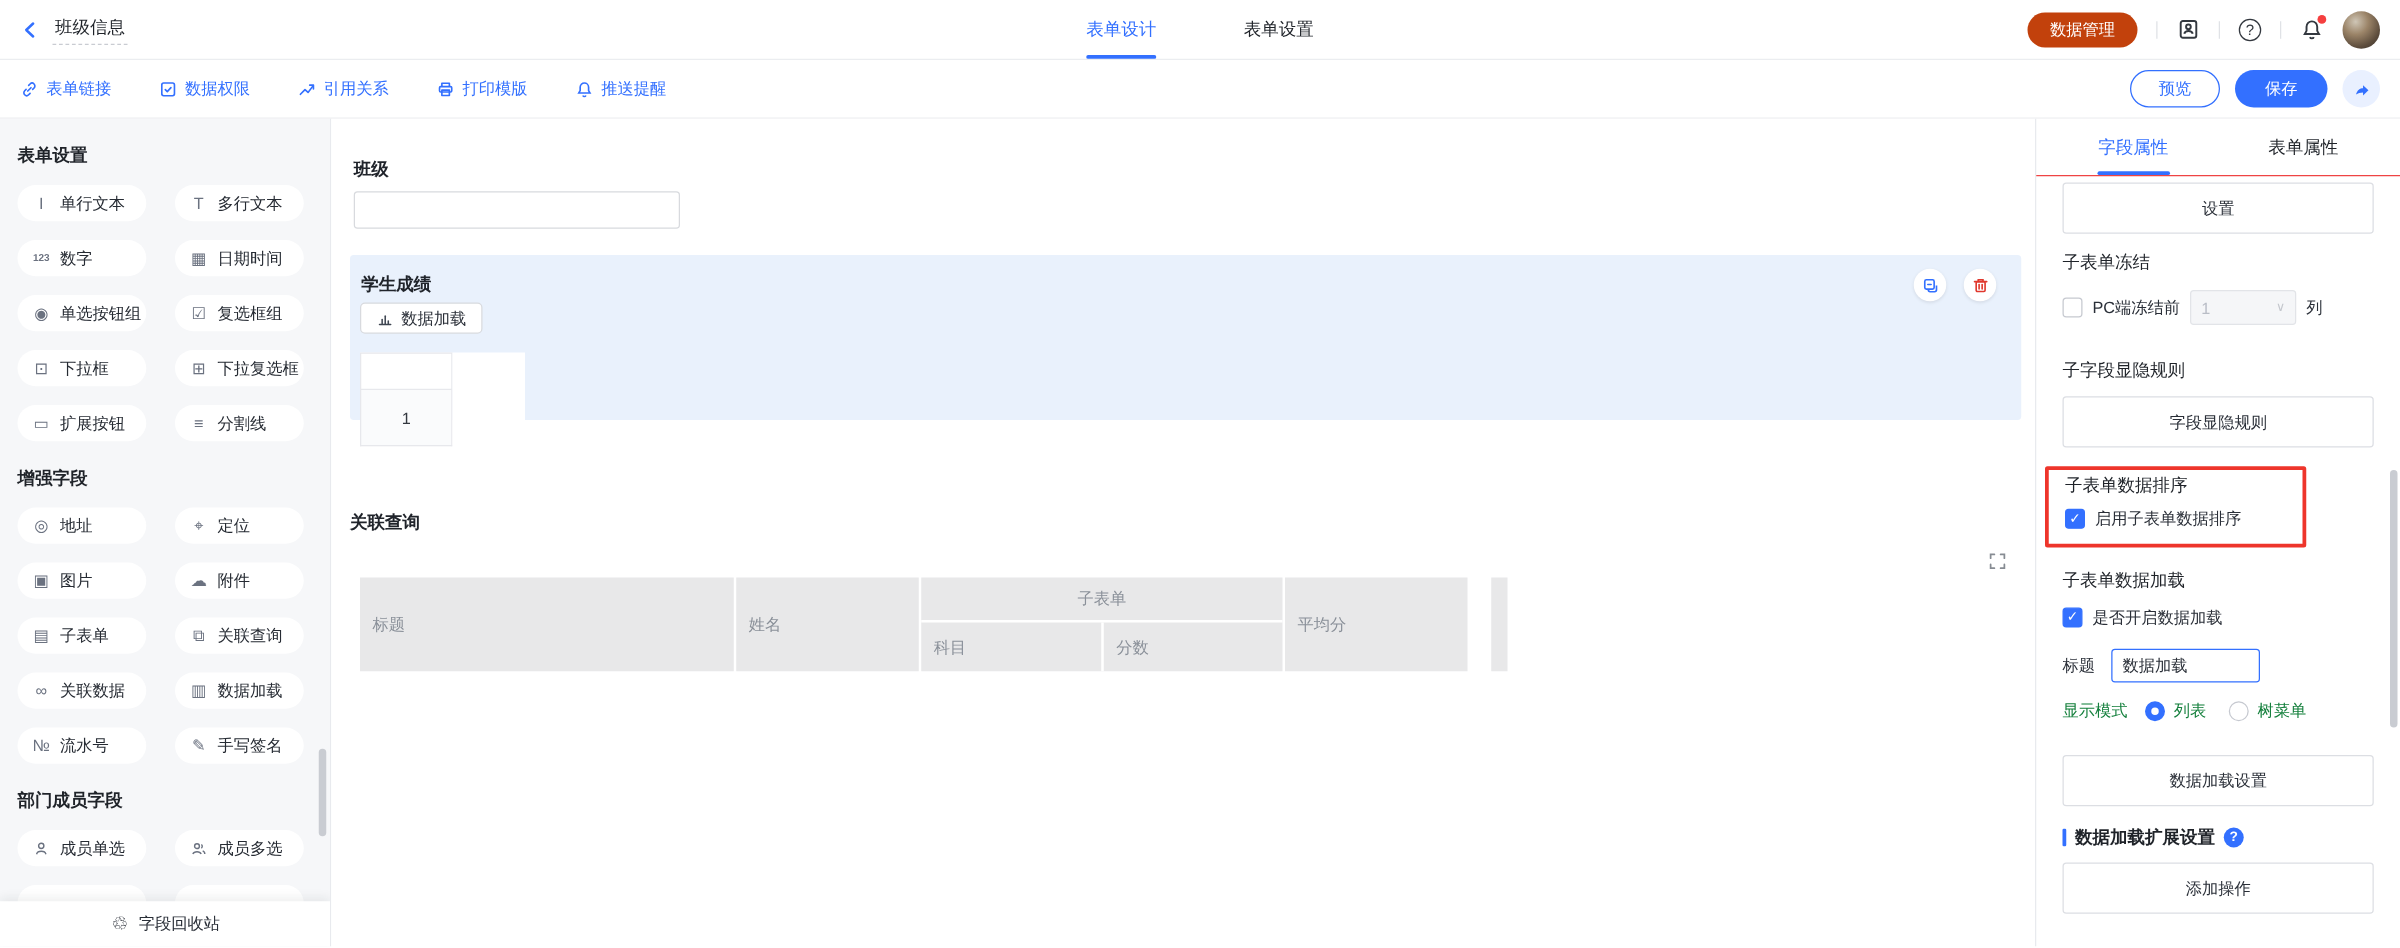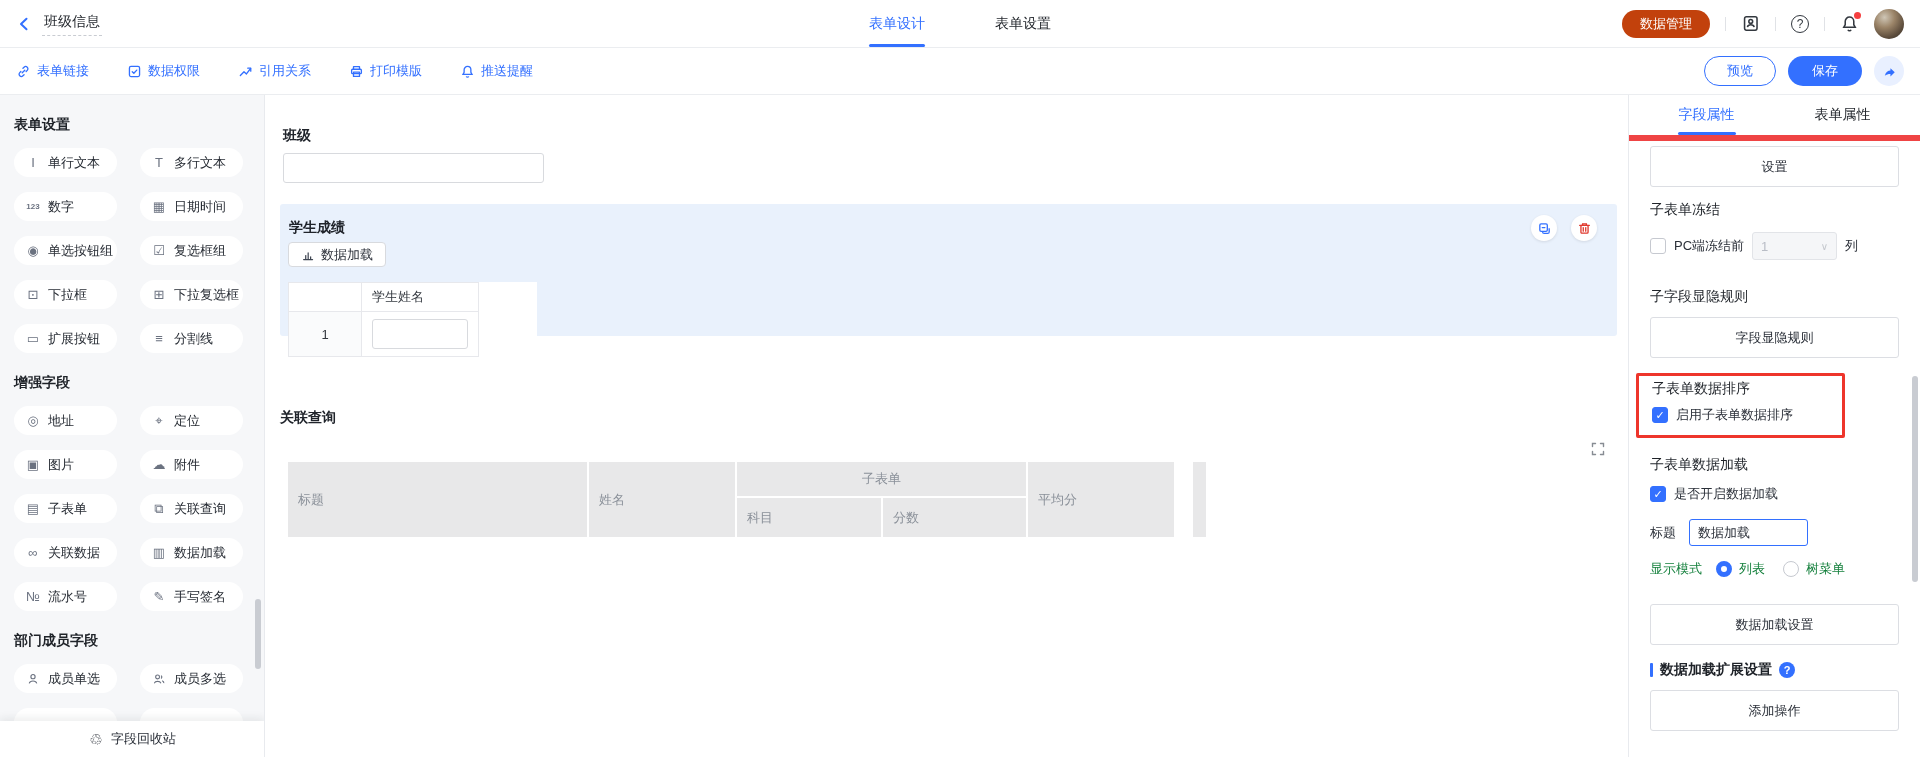--- a/index.html
+++ b/index.html
@@ -60,21 +60,21 @@
   .fs-icon{position:absolute;left:1325px;top:346px;cursor:pointer}
   .assoc-table{position:absolute;left:23px;top:367px;width:886px;height:75px;display:flex;gap:2px;font-size:13px;color:#8a9099}
   .at-cell{background:#e8e8e9;display:flex;align-items:center;padding-left:10px}
   .at-group{background:#e8e8e9;display:flex;flex-direction:column}
   .at-group-top{height:36px;display:flex;align-items:center;justify-content:center;border-bottom:2px solid #fff}
   .at-group-bot{flex:1;display:flex}
   .at-sub{display:flex;align-items:center;padding-left:10px}
   .assoc-sliver{position:absolute;left:928px;top:367px;width:13px;height:75px;background:#e8e8e9}
   
   .rpanel{width:292px;border-left:1px solid #e8eaee;position:relative;background:#fff}
-  .rtabs{height:46px;display:flex;align-items:stretch;justify-content:center;gap:80px;border-bottom:6px solid #ef4444}
+  .rtabs{height:46px;display:flex;align-items:stretch;justify-content:center;gap:80px;border-bottom:1px solid #ef4444}
   .rtab{font-size:14px;color:#1f2329;display:flex;align-items:center;position:relative;cursor:pointer}
   .rtab.active{color:#3370ff}
   .rtab.active::after{content:"";position:absolute;bottom:0;left:50%;transform:translateX(-50%);width:58px;height:3px;border-radius:2px;background:#3370ff}
   .rcontent{padding:0 21px}
   .btn-block{display:block;width:100%;height:41px;background:#fff;border:1px solid #dcdee3;border-radius:3px;font-size:13px;color:#2a2f38;cursor:pointer}
   .rhead{font-size:14px;font-weight:normal;color:#1f2329}
   .chkrow{display:flex;align-items:center;gap:8px;font-size:13px;color:#2a2f38}
   .chk{width:16px;height:16px;min-width:16px;border:1px solid #c6c9d0;border-radius:3px;background:#fff;cursor:pointer}
   .chk.checked{background:#3370ff;border-color:#3370ff;display:flex;align-items:center;justify-content:center}
   .chk.checked::after{content:"✓";color:#fff;font-size:11px;line-height:1}
@@ -349,26 +349,20 @@
               <path d="M11 13 V10"></path>
             </svg>
         </span>
         <span>数据加载</span>
       </button>
       <div class="sub-table">
         <div class="st-col" style="width:74px">
           <div class="st-h"></div>
           <div class="st-b idx">1</div>
         </div>
-        <div class="st-col" style="width:117px">
-          <div class="st-h">学生姓名</div>
-          <div class="st-b">
-              <div class="cell-input" style="width:98px"></div>
-            </div>
-        </div>
         <div class="st-white"></div>
       </div>
     </div>
 
     <div class="assoc-label">关联查询</div>
     <div class="fs-icon">
       <svg width="16" height="16" viewBox="0 0 16 16" fill="none" stroke="#878c93" stroke-width="1.4" stroke-linecap="round">
         <path d="M2.5 5.5 V2.5 H5.5"></path>
           <path d="M10.5 2.5 H13.5 V5.5"></path>
           <path d="M13.5 10.5 V13.5 H10.5"></path>

